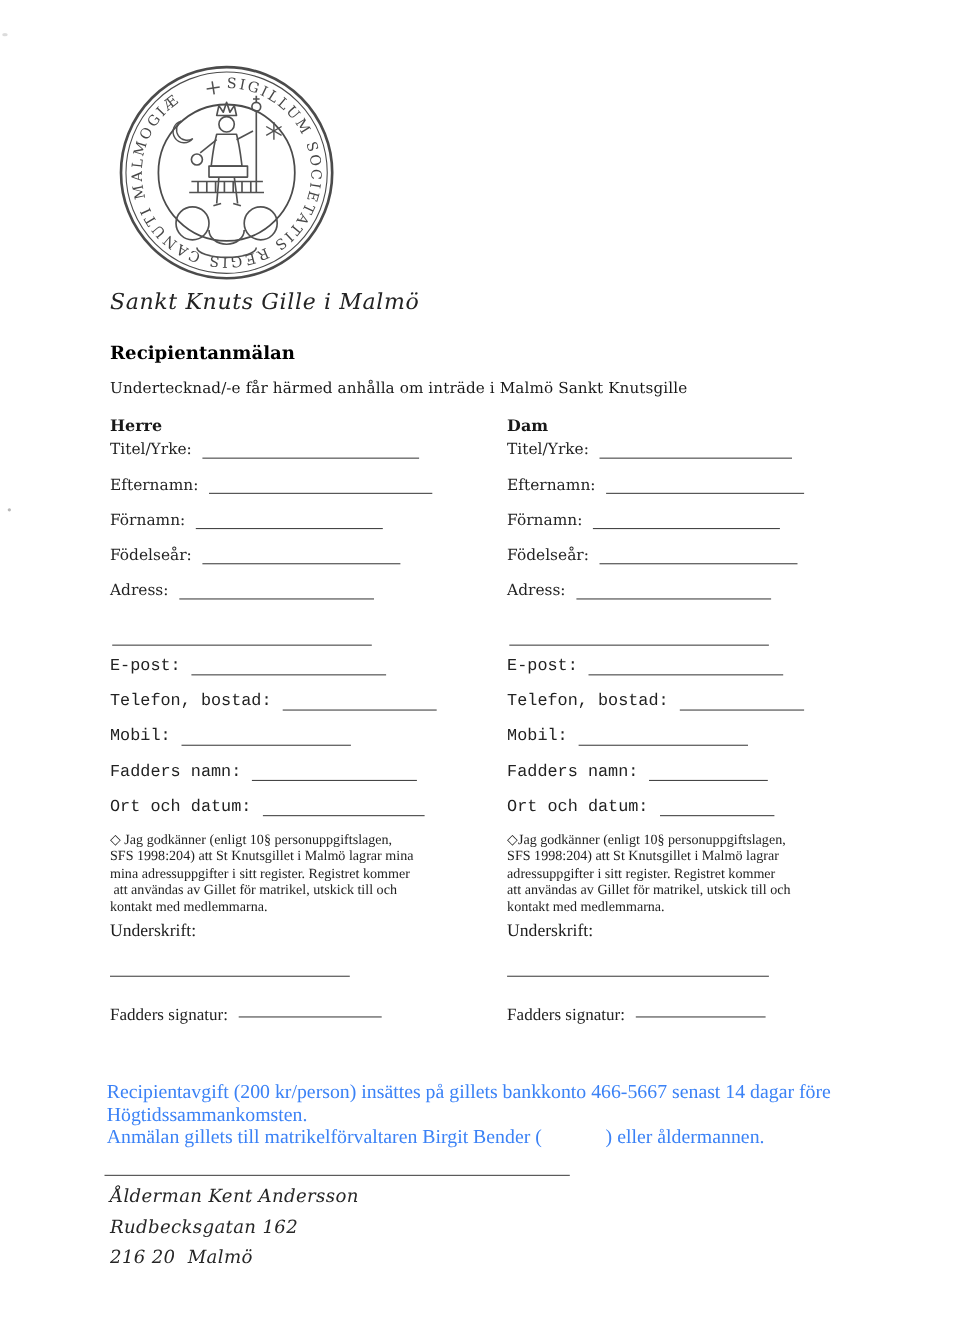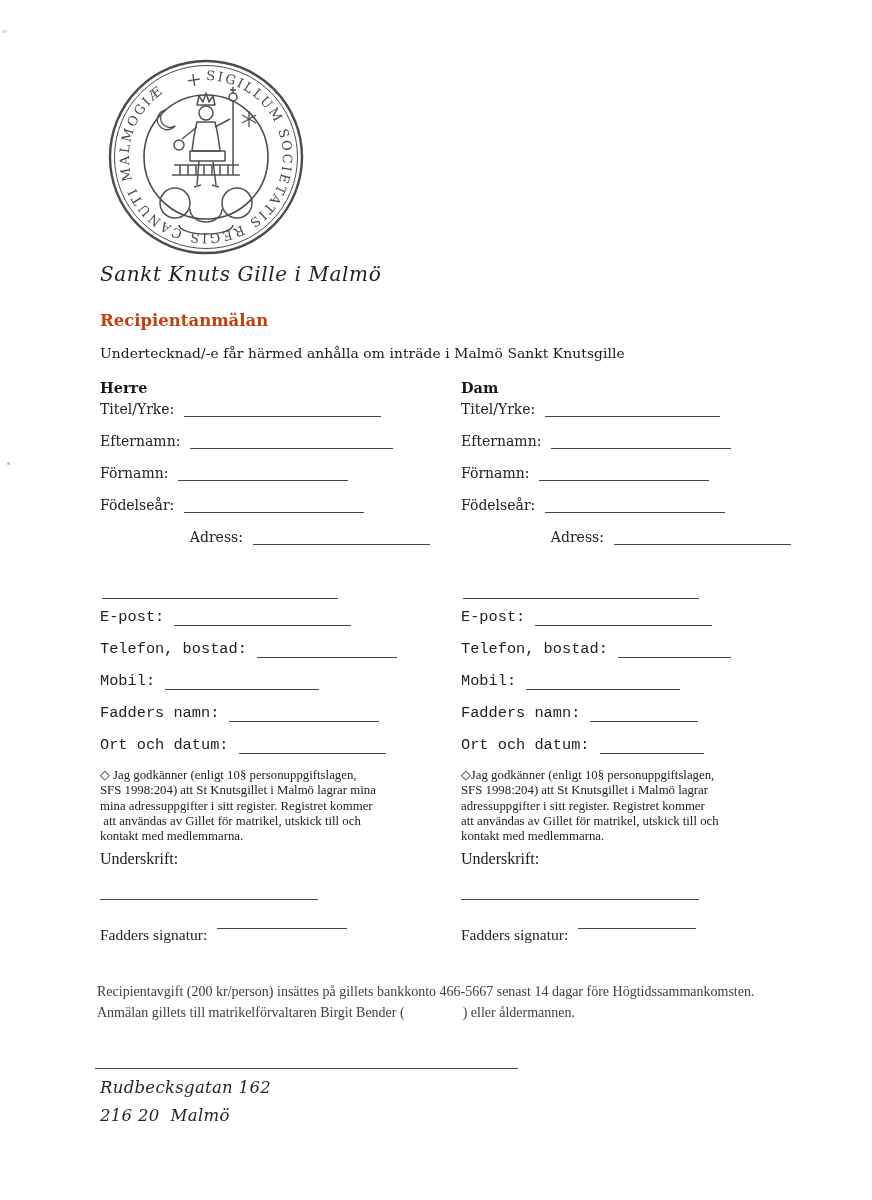--- a/index.html
+++ b/index.html
@@ -16,21 +16,21 @@
   .seal svg{width:100%;height:100%;opacity:.88;}
   
   .org-name{
     position:absolute;left:100px;top:262px;
     font-family:"DejaVu Serif", serif;
     font-style:italic;font-size:20px;letter-spacing:.6px;color:#232323;text-align:right;
   }
   .doc-title{
     position:absolute;left:100px;top:311px;
     font-family:"DejaVu Serif", serif;
-    font-weight:bold;font-size:16.5px;color:#c2410c;
+    font-weight:bold;font-size:16.5px;color:#000000;
   }
   .intro{
     position:absolute;left:100px;top:345px;
     font-family:"DejaVu Serif", serif;
     font-weight:normal;font-size:13.8px;letter-spacing:.1px;color:#181818;
   }
   
   .col{position:absolute;top:379px;width:330px;}
   .col-left{left:100px;}
   .col-right{left:461px;}
@@ -41,49 +41,49 @@
   .frow{display:flex;align-items:flex-end;height:18px;margin-bottom:14px;}
   .flabel{font-size:15px;white-space:pre;color:#222;}
   .fields .frow:nth-child(-n+5) .flabel{font-family:"DejaVu Serif", serif;font-size:14px;}
   .fields .frow:nth-child(n+6) .flabel{font-family:Liberation Mono, monospace;font-size:15.3px;}
   .uline{border-bottom:1.3px solid #454545;margin-left:10px;height:2px;}
   .fields .frow:nth-child(1) .uline{width:197px;}
   .fields .frow:nth-child(2) .uline{width:203px;}
   .fields .frow:nth-child(3) .uline{width:170px;}
   .fields .frow:nth-child(4) .uline{width:180px;}
   .fields .frow:nth-child(5) .uline{width:177px;margin-bottom:0;}
-  .fields .frow:nth-child(5){margin-bottom:36px;justify-content:flex-end;}
+  .fields .frow:nth-child(5){margin-bottom:24px;}
   .fields .frow:nth-child(6){margin-bottom:9px;}
   .fields .frow:nth-child(6) .uline{width:236px;margin-left:2px;}
   .fields .frow:nth-child(7) .uline{width:177px;}
   .fields .frow:nth-child(8) .uline{width:140px;}
   .fields .frow:nth-child(9) .uline{width:154px;}
   .fields .frow:nth-child(10) .uline{width:150px;}
   .fields .frow:nth-child(11) .uline{width:147px;}
   .col-right .fields .frow:nth-child(1) .uline{width:175px;}
   .col-right .fields .frow:nth-child(2) .uline{width:180px;}
   .col-right .fields .frow:nth-child(8) .uline{width:113px;}
   .col-right .fields .frow:nth-child(10) .uline{width:108px;}
   .col-right .fields .frow:nth-child(11) .uline{width:104px;}
   .consent{
     margin-top:3px;
     font-size:12.8px;line-height:15.3px;
     white-space:pre-wrap;color:#222;
   }
   .sig-label{margin-top:6px;font-size:16px;color:#1c1c1c;}
   .sig-line{margin-top:31px;border-bottom:1.4px solid #474747;width:218px;}
   .col-right .sig-line{width:238px;}
-  .fadder-row{margin-top:26px;display:flex;align-items:flex-start;}
+  .fadder-row{margin-top:26px;display:flex;align-items:center;}
   .fadder-row .flabel{font-size:15.5px;}
   .fadder-row .uline{width:130px;}
   .col-right .fadder-row .uline{width:118px;}
   
   .footer-note{
     position:absolute;left:97px;top:982px;width:720px;
-    font-size:14px;line-height:20.5px;color:#404040;
+    font-size:18px;line-height:20.5px;color:#3b82f6;
   }
   .paren-gap{display:inline-block;width:58px;}
   .divider{
     position:absolute;left:95px;top:1068px;width:423px;
     border-top:1.6px solid #4a4a4a;
   }
   .address{
     position:absolute;left:100px;top:1074px;
     font-family:"DejaVu Serif", serif;
     font-style:italic;font-size:16.5px;line-height:27.5px;
@@ -271,19 +271,20 @@
     </div>
   </div>
 
   <div class="footer-note">
     <div>Recipientavgift (200 kr/person) insättes på gillets bankkonto 466-5667 senast 14 dagar före Högtidssammankomsten.</div>
     <div><span>Anmälan gillets till matrikelförvaltaren Birgit Bender (</span><span class="paren-gap"></span><span>) eller åldermannen.</span></div>
   </div>
 
   <div class="divider"></div>
   <div class="address">
+    <div>Ålderman Kent Andersson</div>
     <div>Rudbecksgatan 162</div>
     <div>216 20  Malmö</div>
   </div>
 
   <div class="speck speck-a"></div>
   <div class="speck speck-b"></div>
 </div>
 
 </body></html>

